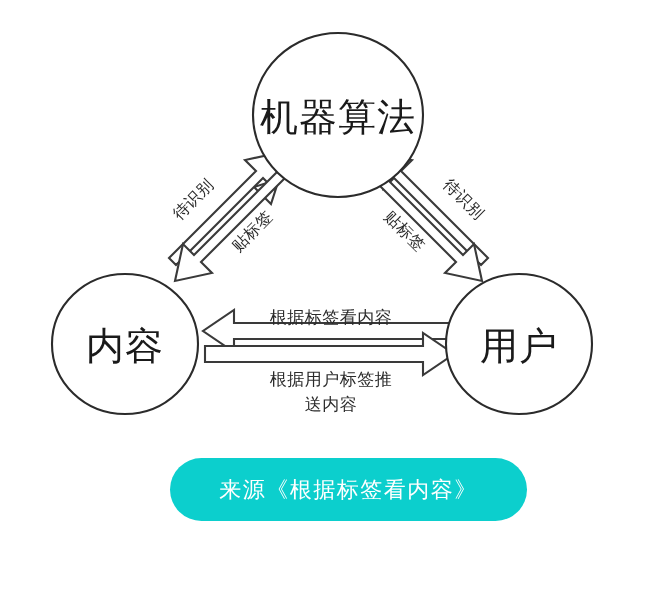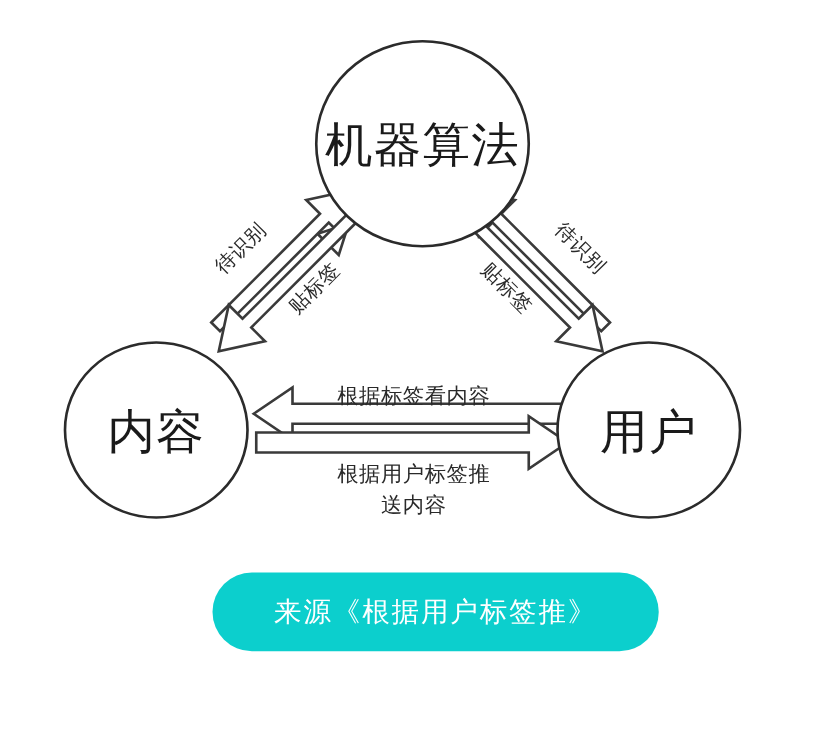--- a/index.html
+++ b/index.html
@@ -147,16 +147,16 @@
     <text class="edge-label diag" x="405" y="231" transform="rotate(45 405 231)">贴标签</text>
 
     <text class="edge-label" x="331" y="317">根据标签看内容</text>
 
     <text class="edge-label" x="331" y="379">根据用户标签推</text>
     <text class="edge-label" x="331" y="404">送内容</text>
 
   </svg>
 
   <div class="source-banner" style="background: rgb(12, 207, 205);">
-    <span class="source-banner-text" style="color: rgb(255, 255, 255);">来源《根据用户标签推》</span>
+    <span class="source-banner-text" style="color: rgb(255, 255, 255);">来源《根据标签看内容》</span>
   </div>
 
 </div>
 
 </body></html>

